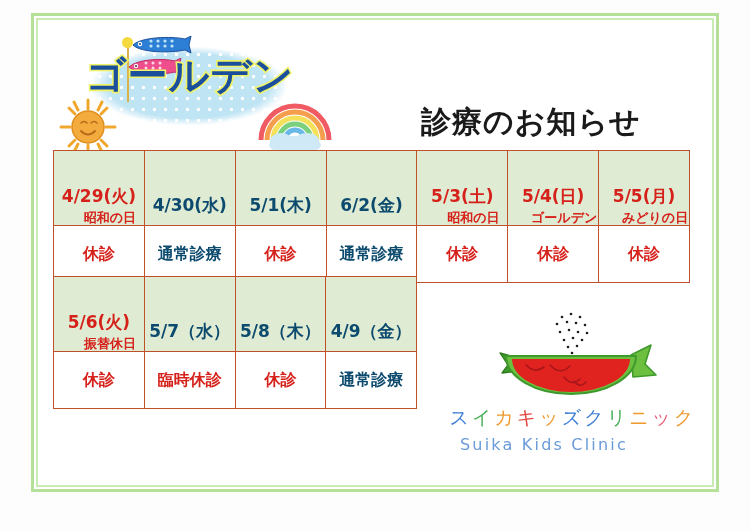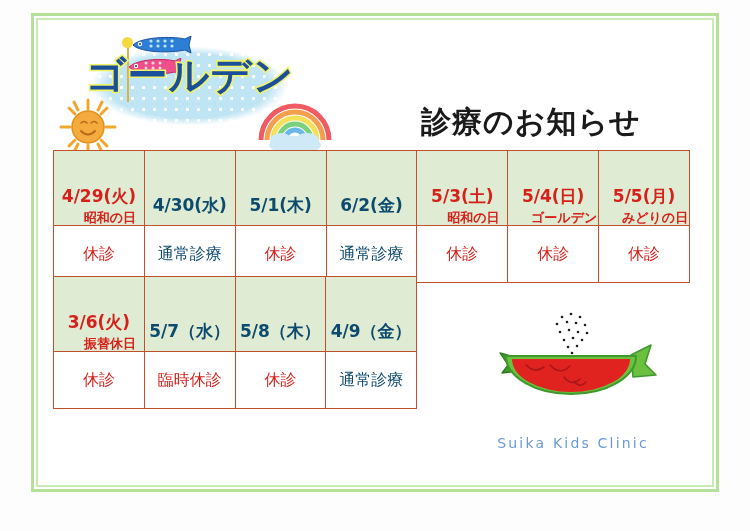--- a/index.html
+++ b/index.html
@@ -89,21 +89,21 @@
     height:58px;
   }
   .sched .bd{
     background:#ffffff;
     height:56px;
   }
   .d-main{font-size:17px;font-weight:bold;line-height:1.15;display:block;margin-top:36px;}
   .d-sub{font-size:13px;font-weight:bold;line-height:1.2;display:block;margin-top:3px;padding-left:22px;}
   .red{color:#d6201a;}
   .blk{color:#0c4a6e;}
-  .status{font-size:16px;font-weight:normal;}
+  .status{font-size:16px;font-weight:bold;}
 
   #table1{left:53px;top:150px;width:637px;}
   #table2{left:53px;top:276px;width:364px;}
 
   
   .clinic{
     position:absolute;left:448px;top:305px;width:250px;height:165px;
   }
   .melon{position:absolute;left:40px;top:6px;width:170px;height:100px;}
   .clinic-jp{
@@ -111,23 +111,23 @@
     font-family:"DejaVu Sans","Liberation Sans",sans-serif;
     font-size:19px;letter-spacing:3px;white-space:nowrap;
   }
   .clinic-jp span{font-weight:normal;}
   .c-blue{color:#3f7fd4;}
   .c-green{color:#4bb05a;}
   .c-orange{color:#ef9a2e;}
   .c-red{color:#e0483f;}
   .c-pink{color:#e8627a;}
   .clinic-en{
-    position:absolute;left:0;top:130px;width:250px;text-align:center;
-    font-family:"DejaVu Sans","Liberation Sans",sans-serif;
-    font-size:14px;letter-spacing:2.2px;color:#6a9bd8;white-space:nowrap;
+    position:absolute;left:12px;top:130px;width:250px;
+    font-family:"DejaVu Sans","Liberation Sans",sans-serif;
+    font-size:16px;letter-spacing:2.2px;color:#6a9bd8;white-space:nowrap;
   }
 </style>
 </head>
 <body>
 
 <div class="page">
 
   <div class="frame-outer"></div>
   <div class="frame-inner"></div>
 
@@ -252,21 +252,21 @@
         <td class="bd"><span class="status red">休診</span></td>
         <td class="bd"><span class="status red">休診</span></td>
       </tr>
     </tbody>
   </table>
 
   <table class="sched" id="table2">
     <tbody>
       <tr>
         <td class="hd">
-          <span class="d-main red">3/6(火)</span>
+          <span class="d-main red">5/6(火)</span>
           <span class="d-sub red">振替休日</span>
         </td>
         <td class="hd">
           <span class="d-main blk">5/7（水）</span>
         </td>
         <td class="hd">
           <span class="d-main blk">5/8（木）</span>
         </td>
         <td class="hd">
           <span class="d-main blk">4/9（金）</span>
@@ -306,16 +306,19 @@
         <path d="M143 44 L163 34 L157 53 L168 64 L145 66 Z" fill="#6cbf3f" stroke="#3f9a2c" stroke-width="1.6" stroke-linejoin="round"></path>
         <path d="M30 47 L12 42 L20 54 L14 62 L31 60 Z" fill="#3f9a2c" stroke="#2e7a1f" stroke-width="1.3" stroke-linejoin="round"></path>
         <path d="M18 45 L148 45 A65 38 0 0 1 18 45 Z" fill="#6cbf3f" stroke="#3f9a2c" stroke-width="2"></path>
         <path d="M24 48 L142 48 A59 33 0 0 1 24 48 Z" fill="#e0231e"></path>
         <path d="M38 54 q9 9 18 2" stroke="#a8161a" stroke-width="1.6" fill="none" stroke-linecap="round"></path>
         <path d="M62 54 q10 11 20 1" stroke="#a8161a" stroke-width="1.6" fill="none" stroke-linecap="round"></path>
         <path d="M76 66 q8 10 16 2" stroke="#a8161a" stroke-width="1.6" fill="none" stroke-linecap="round"></path>
         <path d="M86 70 q6 8 12 1" stroke="#a8161a" stroke-width="1.6" fill="none" stroke-linecap="round"></path>
       </svg>
     </div>
+    <div class="clinic-jp">
+      <span class="c-blue">ス</span><span class="c-green">イ</span><span class="c-orange">カ</span><span class="c-red">キ</span><span class="c-orange">ッ</span><span class="c-blue">ズ</span><span class="c-blue">ク</span><span class="c-green">リ</span><span class="c-orange">ニ</span><span class="c-pink">ッ</span><span class="c-orange">ク</span>
+    </div>
     <div class="clinic-en">Suika Kids Clinic</div>
   </div>
 
 </div>
 
 </body></html>

